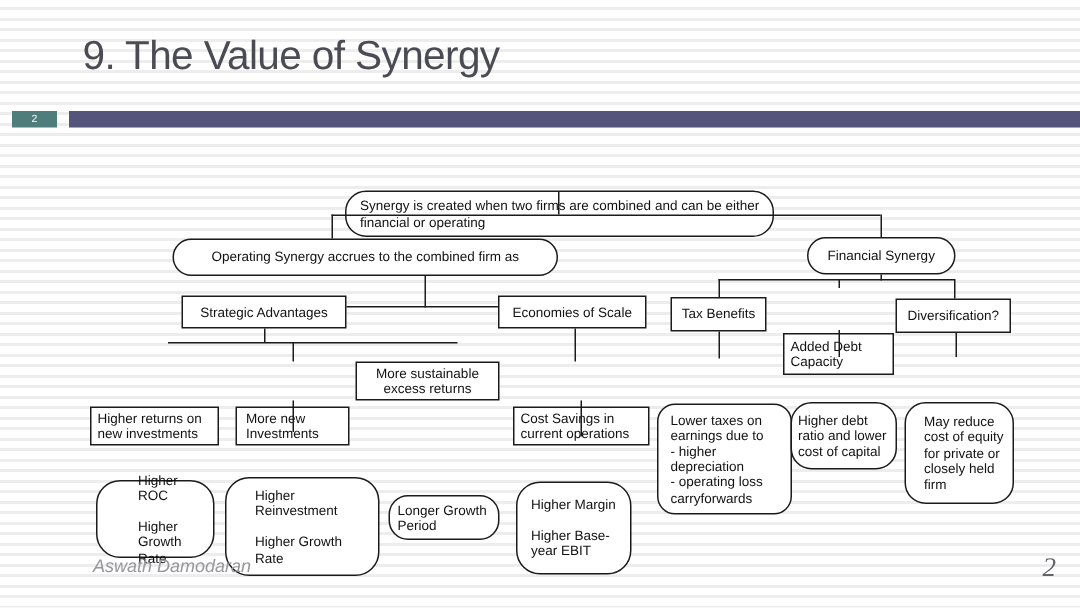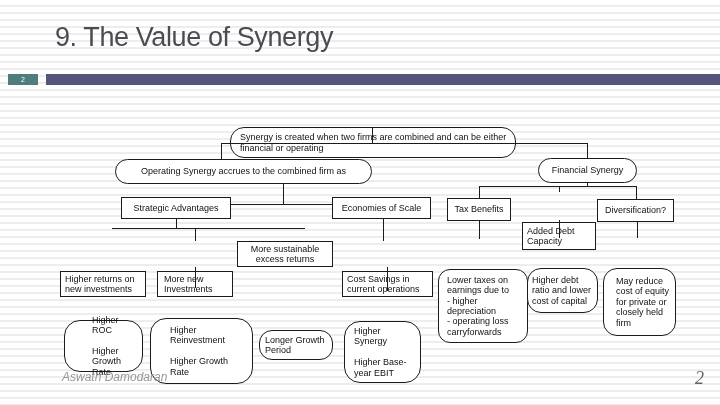--- a/index.html
+++ b/index.html
@@ -89,21 +89,21 @@
   <div class="node oval-lg node left" style="left:64px;top:290px;width:79px;height:52px;padding-left:27px;">Higher ROC
 
 Higher Growth Rate</div>
 
   <div class="node oval-lg node left" style="left:150px;top:288px;width:103px;height:66px;padding-left:19px;">Higher Reinvestment
 
 Higher Growth Rate</div>
 
   <div class="node oval left" style="left:259px;top:300px;width:74px;height:30px;border-radius:13px;padding-left:5px;">Longer Growth Period</div>
 
-  <div class="node oval-lg node left" style="left:344px;top:291px;width:77px;height:62px;padding-left:9px;">Higher Synergy
+  <div class="node oval-lg node left" style="left:344px;top:291px;width:77px;height:62px;padding-left:9px;">Higher Margin
 
 Higher Base-year EBIT</div>
 
   <div class="line" style="left:372px;top:128px;width:1px;height:15px;"></div>
   <div class="line" style="left:221px;top:143px;width:366px;height:1px;"></div>
   <div class="line" style="left:221px;top:143px;width:1px;height:16px;"></div>
   <div class="line" style="left:587px;top:143px;width:1px;height:15px;"></div>
 
   <div class="line" style="left:283px;top:184px;width:1px;height:21px;"></div>
   <div class="line" style="left:231px;top:204px;width:101px;height:1px;"></div>

